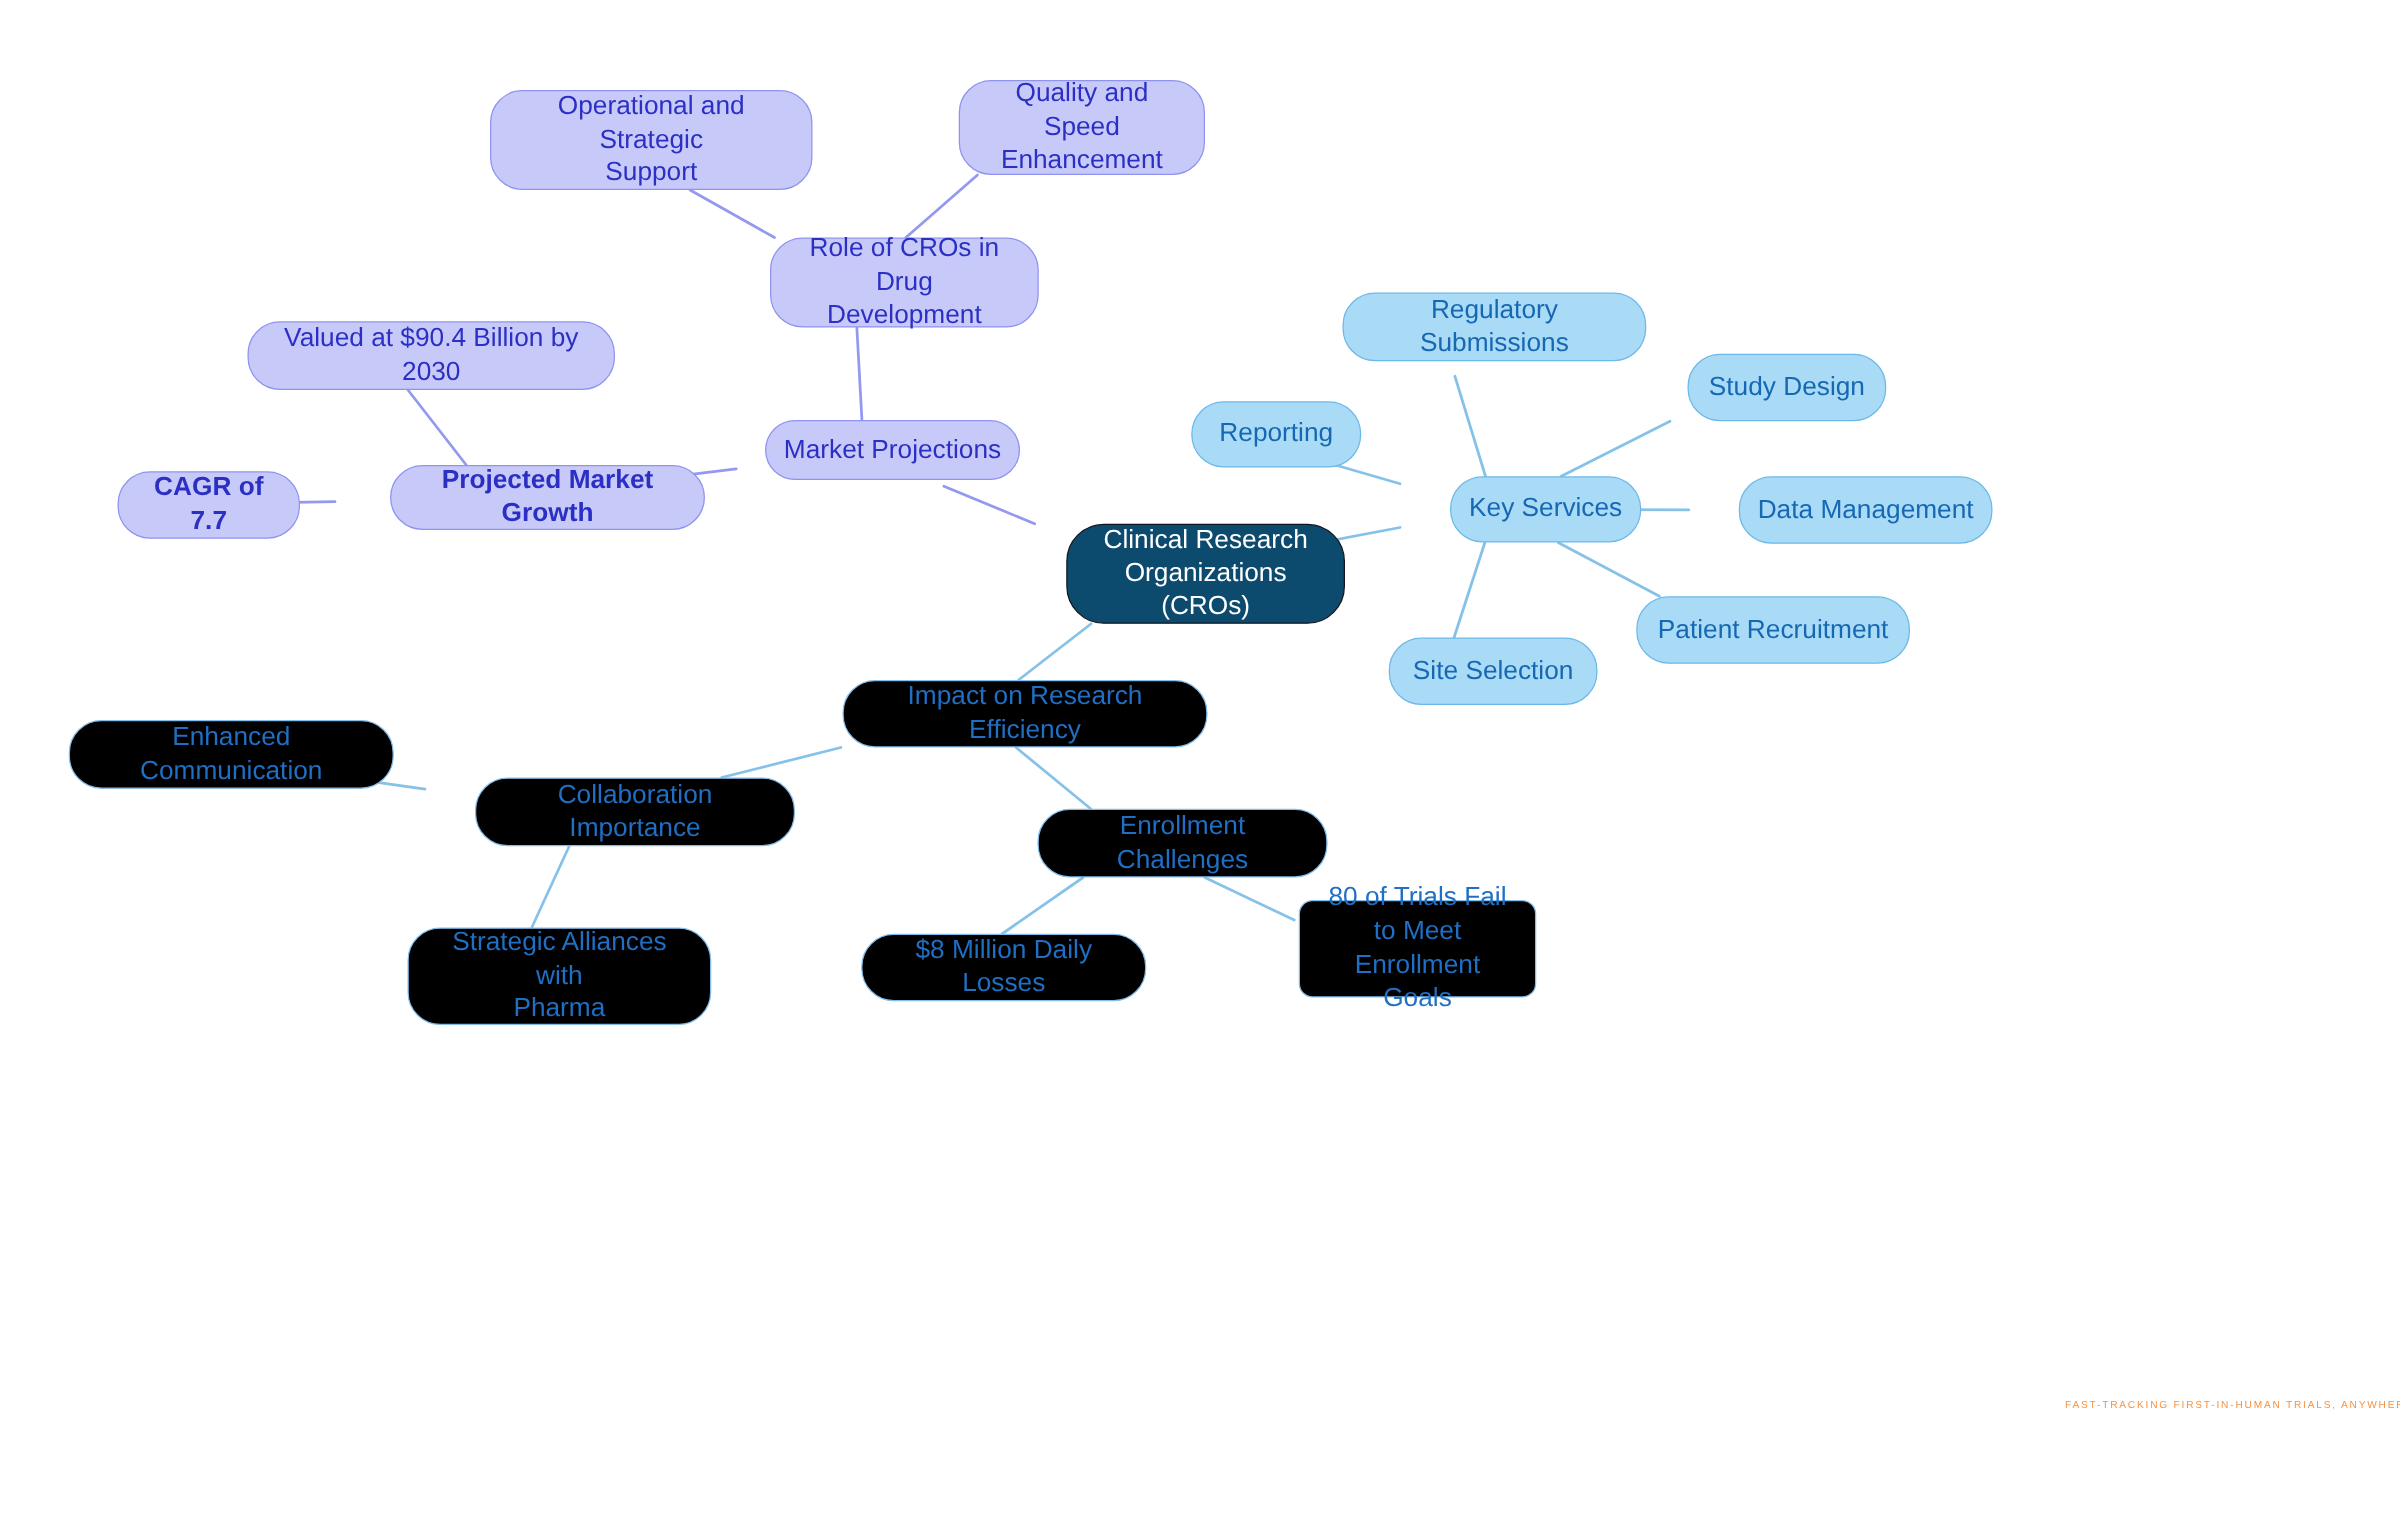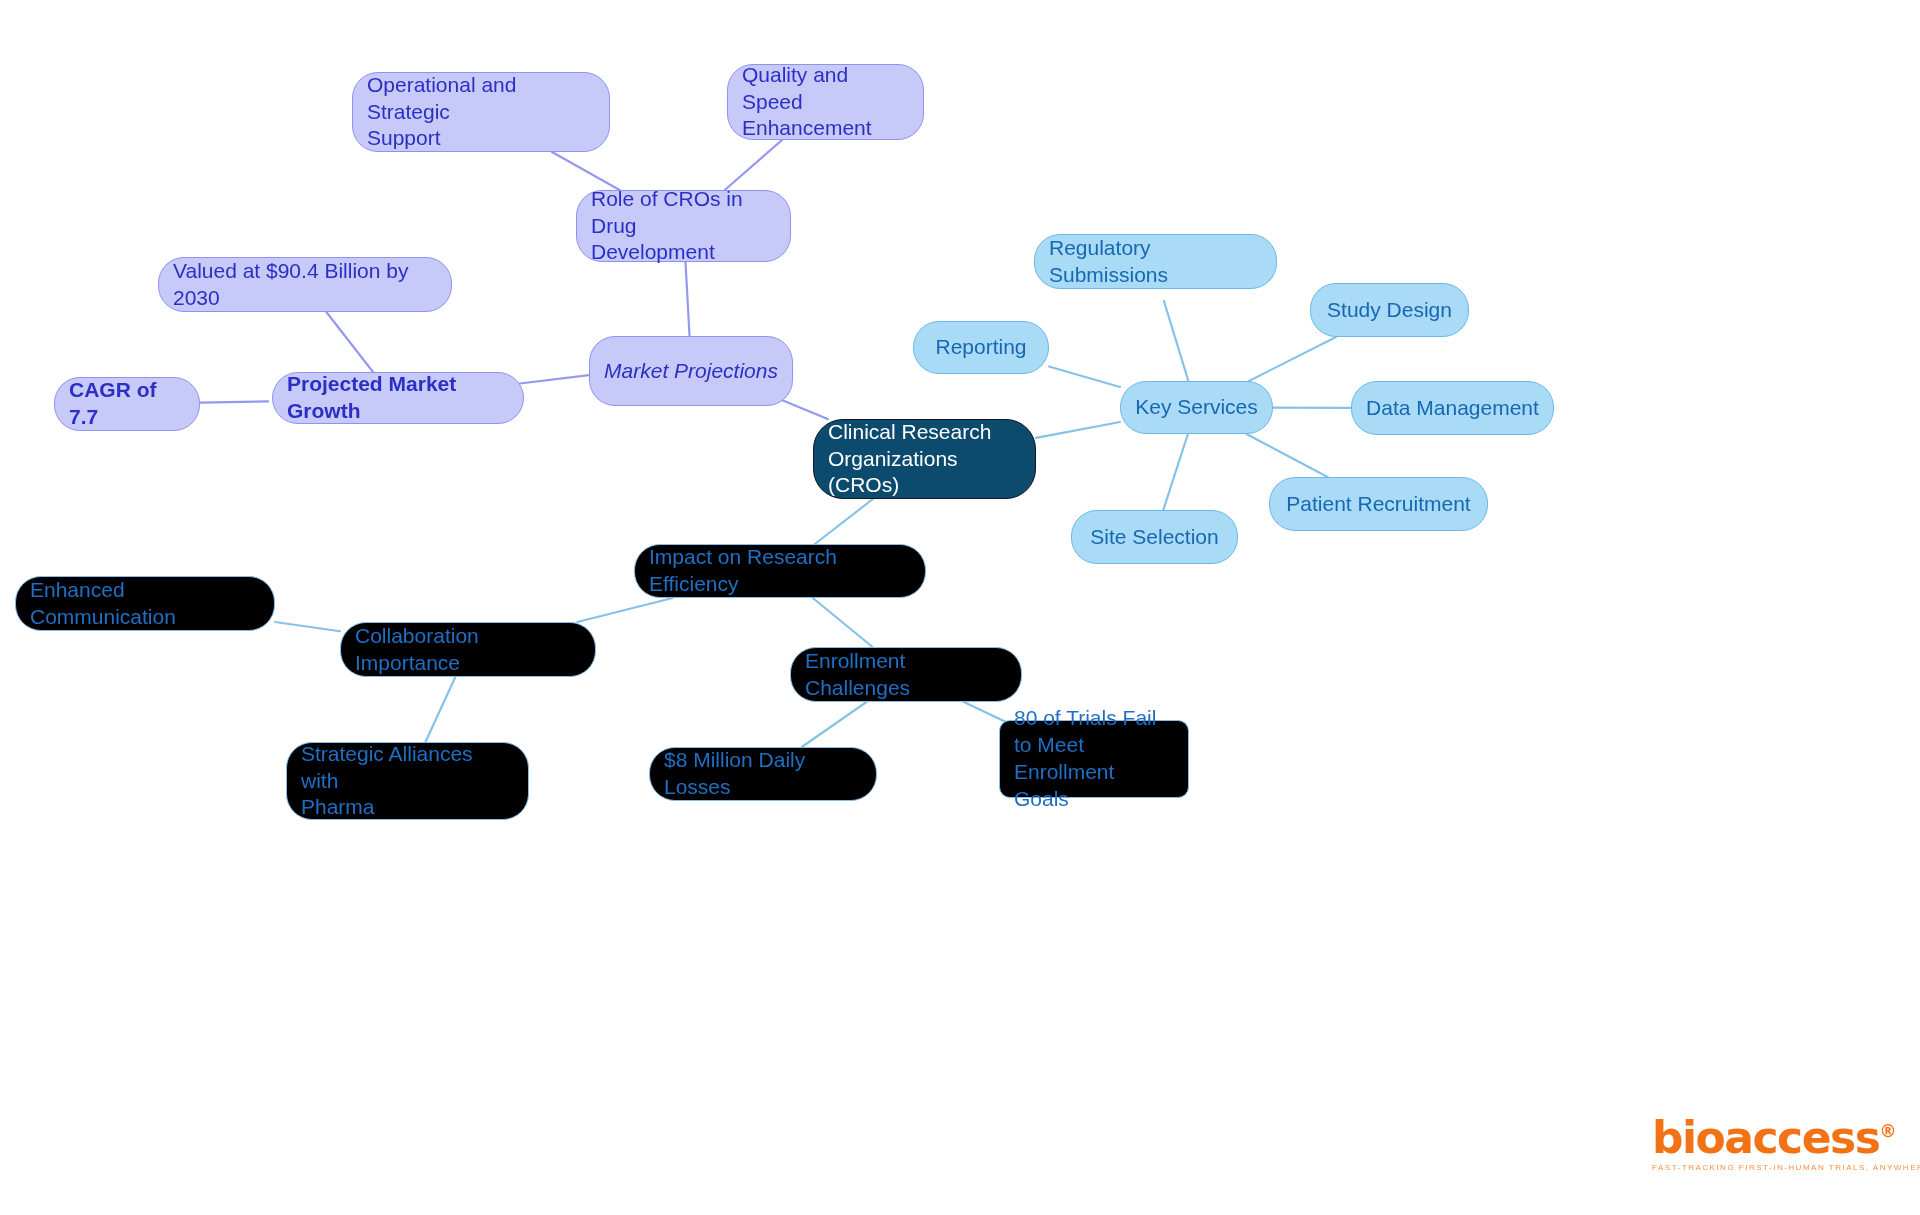--- a/index.html
+++ b/index.html
@@ -23,27 +23,29 @@
     top: 0;
     width: 1920px;
     height: 1215px;
   }
   .node {
     position: absolute;
     box-sizing: border-box;
     display: flex;
     align-items: center;
     justify-content: center;
+    text-align: center;
     border-radius: 26px;
     border-style: solid;
     border-width: 1.5px;
     line-height: 1.28;
     padding: 6px 14px;
     white-space: pre-line;
     z-index: 2;
+    margin-left: 40px;
   }
   .node.root {
     background: #0c4a6e;
     border-color: #12161f;
     color: #ffffff;
     font-size: 21px;
     border-radius: 30px;
   }
   .node.purple {
     background: #c7caf9;
@@ -125,21 +127,21 @@
     </svg>
   <div id="node-layer">
       <div class="node root" style="left: 813px; top: 419px; width: 223px; height: 80px;">Clinical Research
 Organizations (CROs)</div>
       <div class="node purple" style="left: 576px; top: 190px; width: 215px; height: 72px;">Role of CROs in Drug
 Development</div>
       <div class="node purple" style="left: 352px; top: 72px; width: 258px; height: 80px;">Operational and Strategic
 Support</div>
       <div class="node purple" style="left: 727px; top: 64px; width: 197px; height: 76px;">Quality and Speed
 Enhancement</div>
-      <div class="node purple" style="left: 589px; top: 336px; width: 204px; height: 70px; font-style: italic;">Market Projections</div>
+      <div class="node purple" style="left: 572px; top: 336px; width: 204px; height: 48px;">Market Projections</div>
       <div class="node purple" style="left: 272px; top: 372px; width: 252px; height: 52px; font-weight: bold;">Projected Market Growth</div>
       <div class="node purple" style="left: 158px; top: 257px; width: 294px; height: 55px;">Valued at $90.4 Billion by 2030</div>
       <div class="node purple" style="left: 54px; top: 377px; width: 146px; height: 54px; font-weight: bold;">CAGR of 7.7</div>
       <div class="node blue-strong" style="left: 1120px; top: 381px; width: 153px; height: 53px;">Key Services</div>
       <div class="node blue-strong" style="left: 913px; top: 321px; width: 136px; height: 53px;">Reporting</div>
       <div class="node blue-strong" style="left: 1034px; top: 234px; width: 243px; height: 55px;">Regulatory Submissions</div>
       <div class="node blue-strong" style="left: 1310px; top: 283px; width: 159px; height: 54px;">Study Design</div>
       <div class="node blue-strong" style="left: 1351px; top: 381px; width: 203px; height: 54px;">Data Management</div>
       <div class="node blue-strong" style="left: 1269px; top: 477px; width: 219px; height: 54px;">Patient Recruitment</div>
       <div class="node blue-strong" style="left: 1071px; top: 510px; width: 167px; height: 54px;">Site Selection</div>
@@ -148,16 +150,15 @@
       <div class="node blue-soft" style="left: 15px; top: 576px; width: 260px; height: 55px;">Enhanced Communication</div>
       <div class="node blue-soft" style="left: 286px; top: 742px; width: 243px; height: 78px;">Strategic Alliances with
 Pharma</div>
       <div class="node blue-soft" style="left: 790px; top: 647px; width: 232px; height: 55px;">Enrollment Challenges</div>
       <div class="node blue-soft" style="left: 649px; top: 747px; width: 228px; height: 54px;">$8 Million Daily Losses</div>
       <div class="node blue-soft" style="left: 999px; top: 720px; width: 190px; height: 78px; border-radius: 11px;">80 of Trials Fail to Meet
 Enrollment Goals</div>
     </div>
 
   <div class="logo">
-    <div class="logo-word"><span>bioaccess</span><span class="logo-reg">®</span></div>
     <div class="logo-tag">FAST-TRACKING FIRST-IN-HUMAN TRIALS, ANYWHERE</div>
   </div>
 </div>
 
 </body></html>

